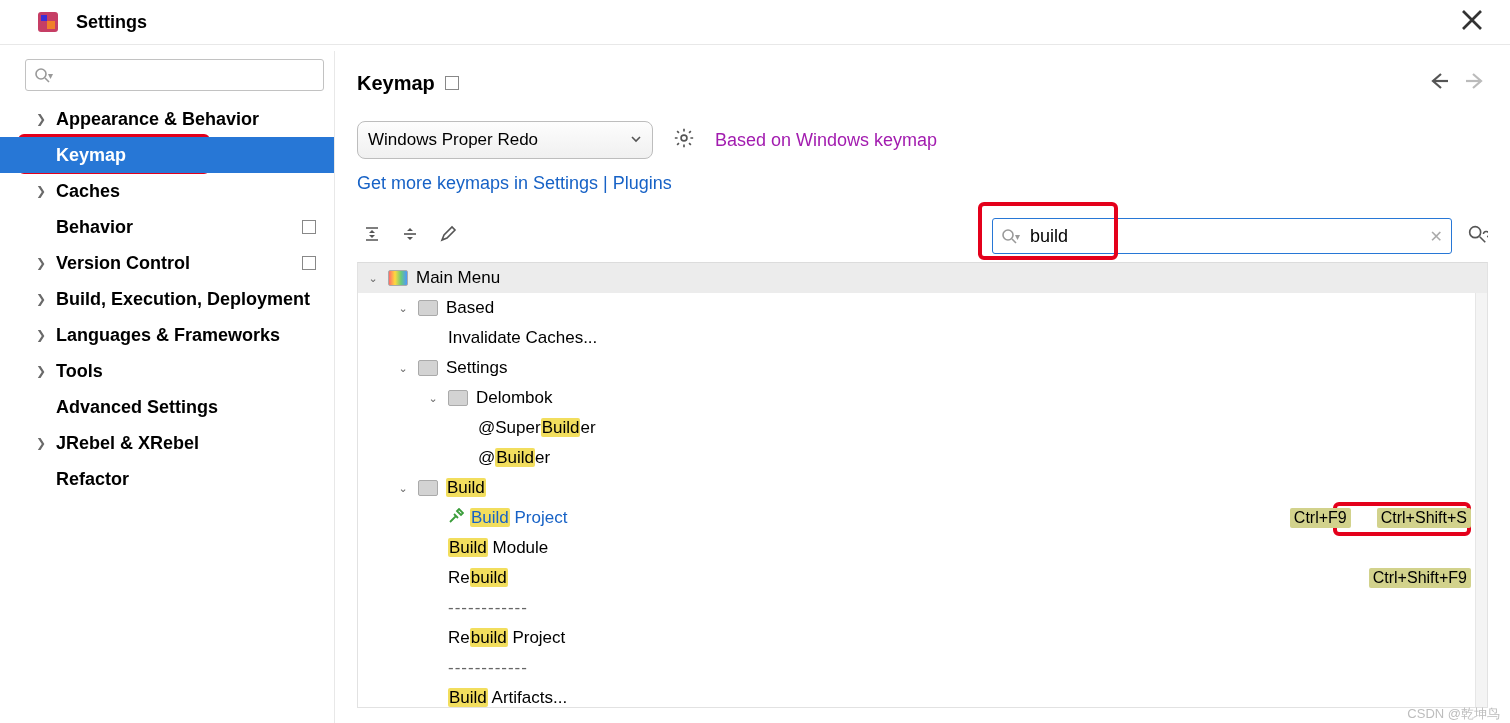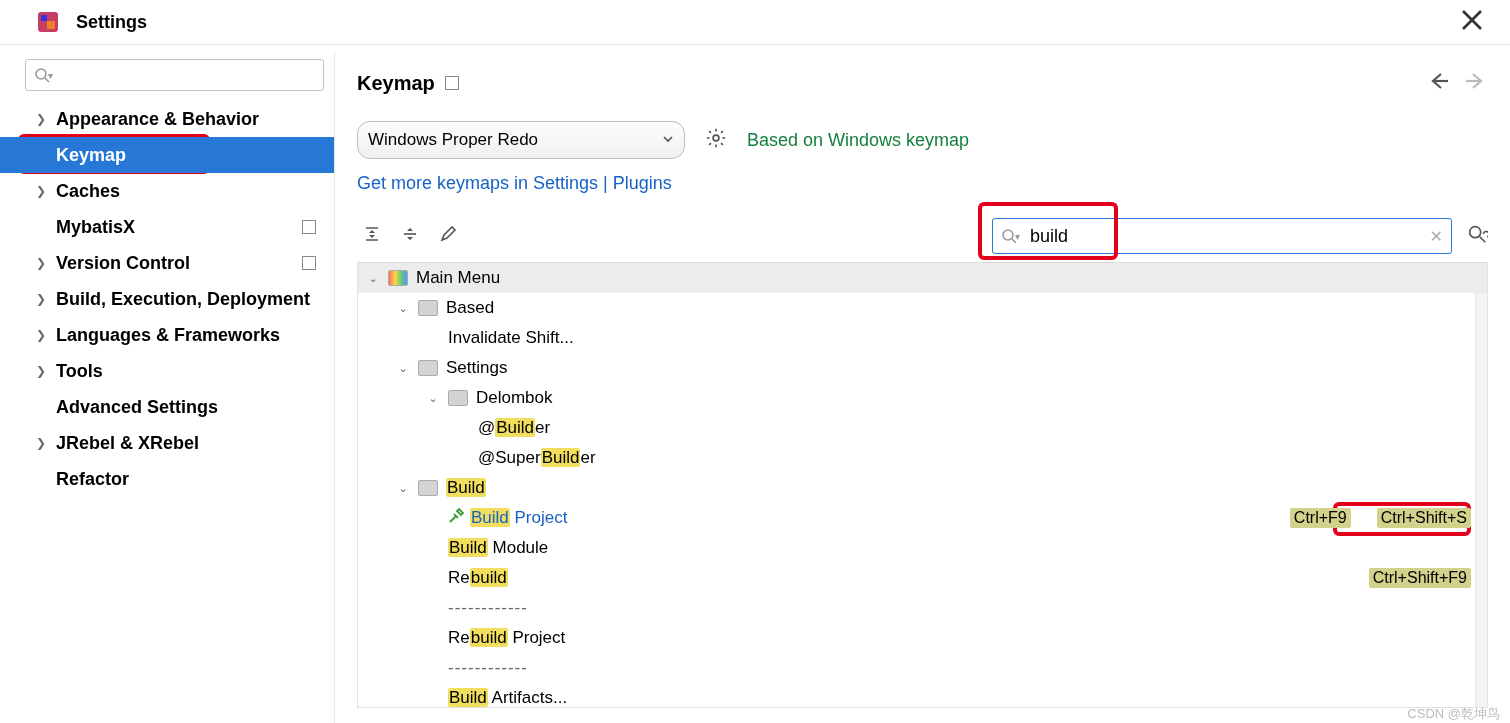--- a/index.html
+++ b/index.html
@@ -32,25 +32,25 @@
 
   
   .content { flex:1; padding:10px 22px 0 22px; position:relative; }
   .head { display:flex; align-items:center; margin:8px 0 24px 0; }
   .head .ttl { font-size:20px; font-weight:800; margin-right:10px; }
   .head .tog { width:14px; height:14px; border:1px solid #888; }
   .head .navhist { margin-left:auto; display:flex; gap:14px; }
   .head .navhist svg { width:24px; height:24px; }
 
   .schemerow { display:flex; align-items:center; gap:20px; }
-  .scheme { width:328px; height:38px; border:1px solid #bdbdbd; border-radius:13px; background:linear-gradient(#fdfdfd,#f0f0f0); display:flex; align-items:center; padding:0 10px; cursor:pointer; }
+  .scheme { width:296px; height:38px; border:1px solid #bdbdbd; border-radius:8px; background:linear-gradient(#fdfdfd,#f0f0f0); display:flex; align-items:center; padding:0 10px; cursor:pointer; }
   .scheme .sel { font-size:17px; }
   .scheme .dd { margin-left:auto; color:#555; }
   .gear { color:#555; cursor:pointer; }
-  .based { color:#15803d; font-size:18px; }
+  .based { color:#a21caf; font-size:18px; }
 
   .linkrow { margin-top:14px; }
   .linkrow a { color:#1762c6; font-size:18px; text-decoration:none; }
 
   .toolbar { display:flex; align-items:center; margin-top:24px; height:36px; }
   .tbicons { display:flex; gap:20px; padding-left:6px; }
   .tbicons .ibtn { cursor:pointer; color:#555; }
 
   .searchwrap { margin-left:auto; display:flex; align-items:center; gap:14px; position:relative; }
   .schbox { width:460px; height:36px; border:1px solid #2777d6; border-radius:3px; display:flex; align-items:center; padding:0 8px; }
@@ -120,21 +120,21 @@
             <span class="label">Appearance &amp; Behavior</span>
           </div>
           <div class="nav-item sel nochev">
             <span class="label">Keymap</span>
           </div>
           <div class="nav-item">
             <span class="chev">❯</span>
             <span class="label">Caches</span>
           </div>
           <div class="nav-item nochev">
-            <span class="label">MybatisX</span>
+            <span class="label">Behavior</span>
             <span class="badge"></span>
           </div>
           <div class="nav-item">
             <span class="chev">❯</span>
             <span class="label">Version Control</span>
             <span class="badge"></span>
           </div>
           <div class="nav-item">
             <span class="chev">❯</span>
             <span class="label">Build, Execution, Deployment</span>
@@ -245,43 +245,43 @@
           </div>
           <div class="row">
             <span class="sp" style="width: 38px;"></span>
             <span class="chev">⌄</span>
             <span class="fld "></span>
             <span class="txt">Based</span>
           </div>
           <div class="row">
             <span class="sp" style="width: 68px;"></span>
             <span class="chev"></span>
-            <span class="txt">Invalidate Shift...</span>
+            <span class="txt">Invalidate Caches...</span>
           </div>
           <div class="row">
             <span class="sp" style="width: 38px;"></span>
             <span class="chev">⌄</span>
             <span class="fld "></span>
             <span class="txt">Settings</span>
           </div>
           <div class="row">
             <span class="sp" style="width: 68px;"></span>
             <span class="chev">⌄</span>
             <span class="fld "></span>
             <span class="txt">Delombok</span>
           </div>
           <div class="row">
             <span class="sp" style="width: 98px;"></span>
             <span class="chev"></span>
+            <span class="txt">@Super<span class="hlm">Build</span>er</span>
+          </div>
+          <div class="row">
+            <span class="sp" style="width: 98px;"></span>
+            <span class="chev"></span>
             <span class="txt">@<span class="hlm">Build</span>er</span>
-          </div>
-          <div class="row">
-            <span class="sp" style="width: 98px;"></span>
-            <span class="chev"></span>
-            <span class="txt">@Super<span class="hlm">Build</span>er</span>
           </div>
           <div class="row">
             <span class="sp" style="width: 38px;"></span>
             <span class="chev">⌄</span>
             <span class="fld "></span>
             <span class="txt"><span class="hlm">Build</span></span>
           </div>
           <div class="row">
             <span class="sp" style="width: 68px;"></span>
             <span class="chev"></span>

